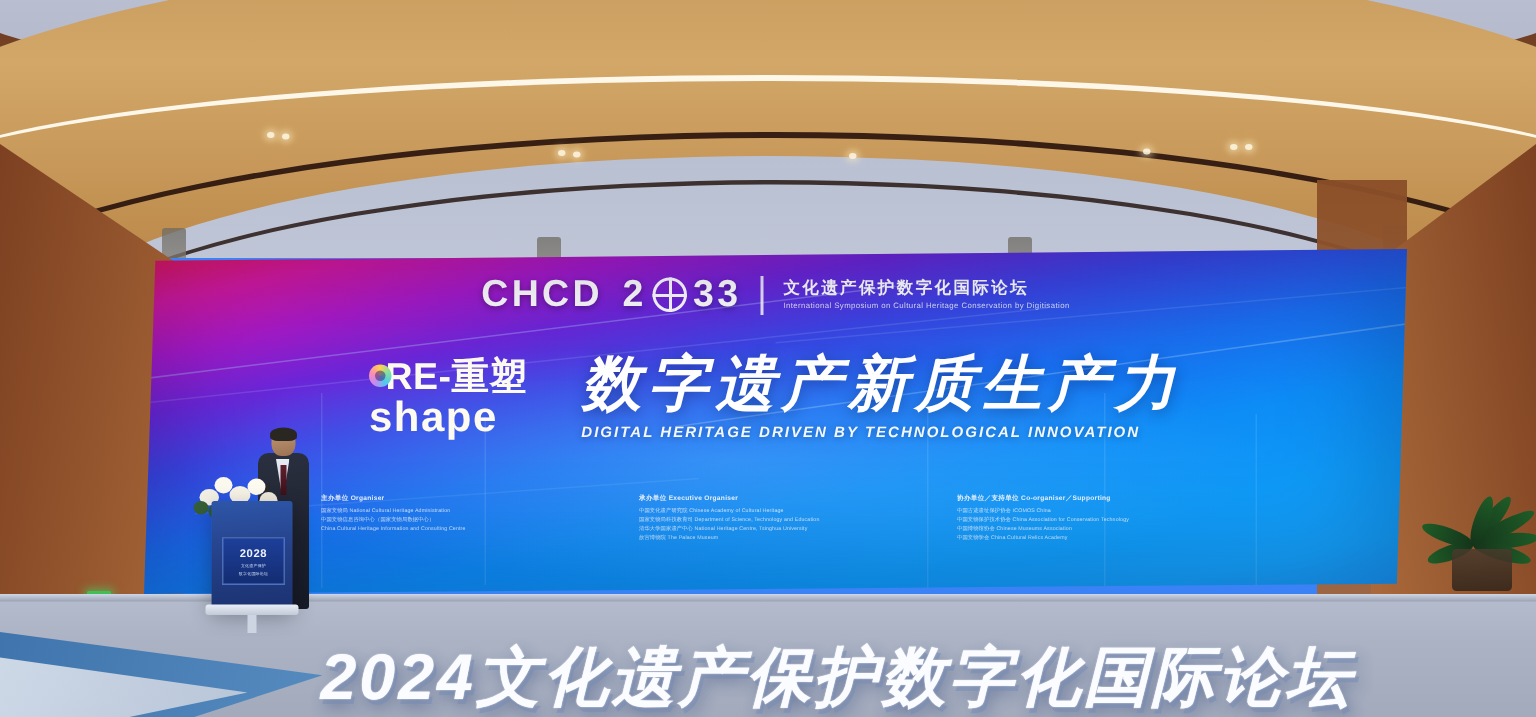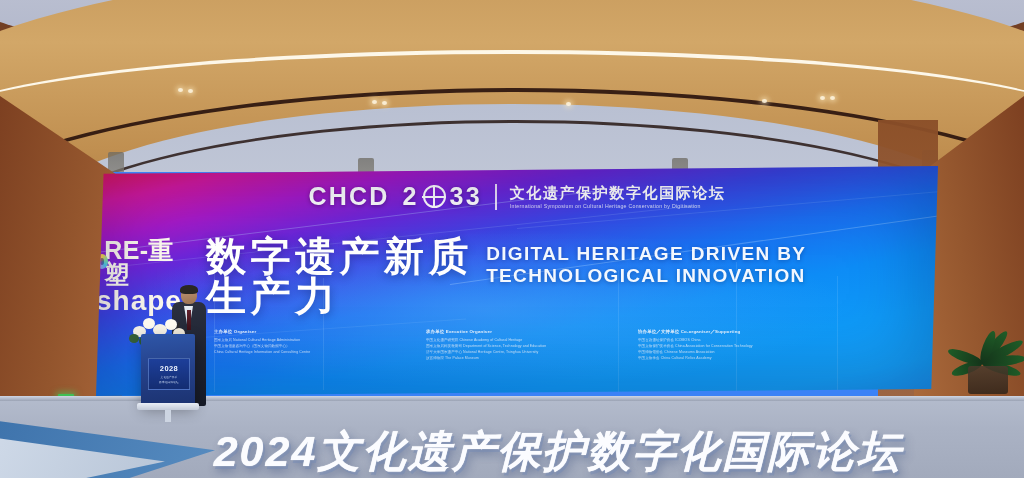--- a/index.html
+++ b/index.html
@@ -71,40 +71,40 @@
     justify-content:center;gap:13px;}
   .chcd{font-weight:800;font-size:25px;letter-spacing:2.2px;color:#fdfdff;
     text-shadow:0 1px 4px rgba(0,0,0,.35);display:flex;align-items:center;gap:3px;}
   .globe{display:inline-block;width:19px;height:19px;border-radius:50%;
     border:2.4px solid #fdfdff;position:relative;margin:0 1px;vertical-align:-2px;}
   .globe::before{content:"";position:absolute;left:50%;top:-2.4px;bottom:-2.4px;width:2px;
     margin-left:-1px;background:#fdfdff;}
   .globe::after{content:"";position:absolute;left:-2.4px;right:-2.4px;top:50%;height:2px;
     margin-top:-1px;background:#fdfdff;}
   .hdr-div{width:2px;height:26px;background:rgba(255,255,255,.85);}
-  .hdr-cn{font-size:15px;font-weight:700;color:#fff;letter-spacing:1.6px;line-height:1.15;}
+  .hdr-cn{font-size:11px;font-weight:700;color:#fff;letter-spacing:1.6px;line-height:1.15;}
   .hdr-en{font-size:5.2px;color:rgba(255,255,255,.8);letter-spacing:.28px;margin-top:2px;
     white-space:nowrap;}
 
   
   .title-row{position:absolute;left:0;top:70px;width:100%;display:flex;
-    justify-content:center;align-items:center;gap:24px;}
+    justify-content:center;align-items:center;gap:36px;}
   .reshape{display:flex;flex-direction:column;align-items:flex-start;line-height:.97;}
   .re-line{font-size:25px;font-weight:800;color:#fdfaf0;letter-spacing:.3px;
     display:flex;align-items:center;}
   .emblem{display:inline-block;width:15px;height:15px;border-radius:50%;vertical-align:-1px;
     background:conic-gradient(#ffd34d,#7fe0a8,#4fc9ef,#c48bf0,#ff8fb0,#ffd34d);
     margin-right:-4px;position:relative;}
   .emblem::after{content:"";position:absolute;inset:4px;border-radius:50%;
     background:rgba(60,40,120,.55);}
   .shape-line{font-size:28px;font-weight:800;color:#fdfaf0;letter-spacing:1px;margin-top:1px;}
-  .maincol{display:flex;align-items:flex-start;}
+  .maincol{display:flex;flex-direction:column;align-items:flex-start;font-style:italic;}
   .cn-title{font-size:40px;font-weight:800;color:#ffffff;letter-spacing:4.5px;line-height:1;
     text-shadow:0 2px 9px rgba(10,30,90,.45);}
-  .en-title{font-size:19px;font-weight:600;color:#f3f8ff;letter-spacing:1.35px;margin-top:7px;
+  .en-title{font-size:10px;font-weight:600;color:#f3f8ff;letter-spacing:1.35px;margin-top:7px;
     text-shadow:0 1px 4px rgba(10,30,90,.4);}
 
   
   .orgs{position:absolute;left:118px;top:163px;width:610px;display:flex;gap:26px;}
   .org{flex:1;}
   .org-h{font-size:4.4px;font-weight:700;color:#eaf4ff;letter-spacing:.2px;margin-bottom:2.6px;}
   .org-l{font-size:3.5px;color:rgba(232,243,255,.84);line-height:1.75;letter-spacing:.1px;}
 
   
   .stage{position:absolute;left:0;top:396px;width:1024px;height:82px;

